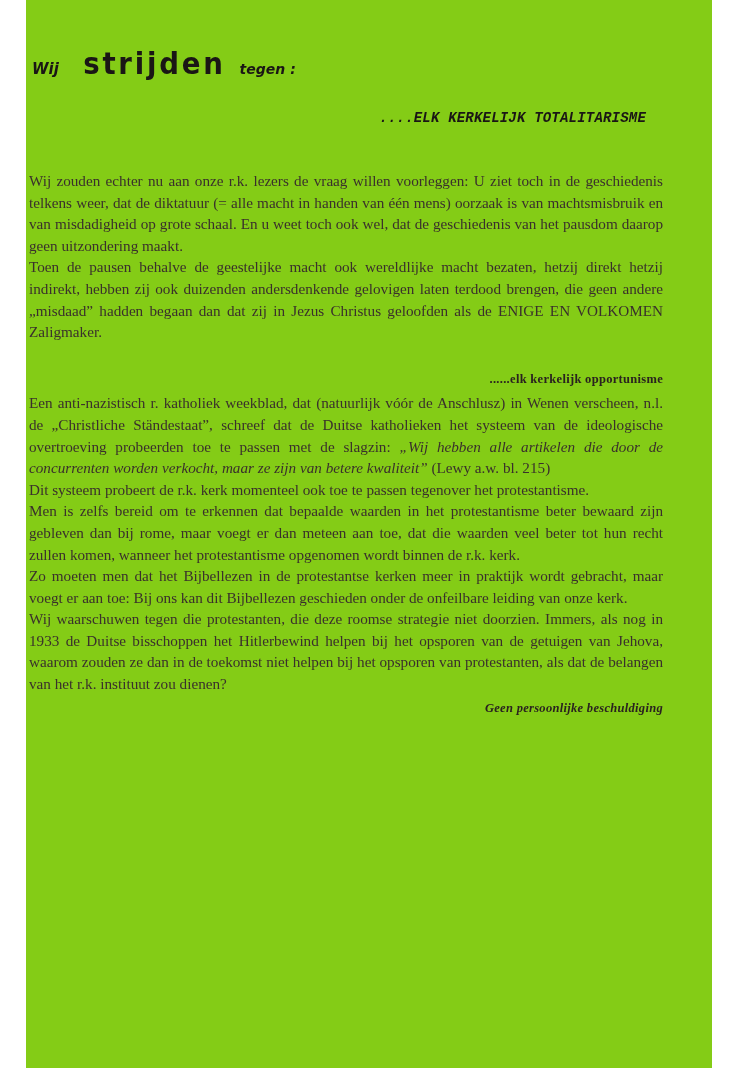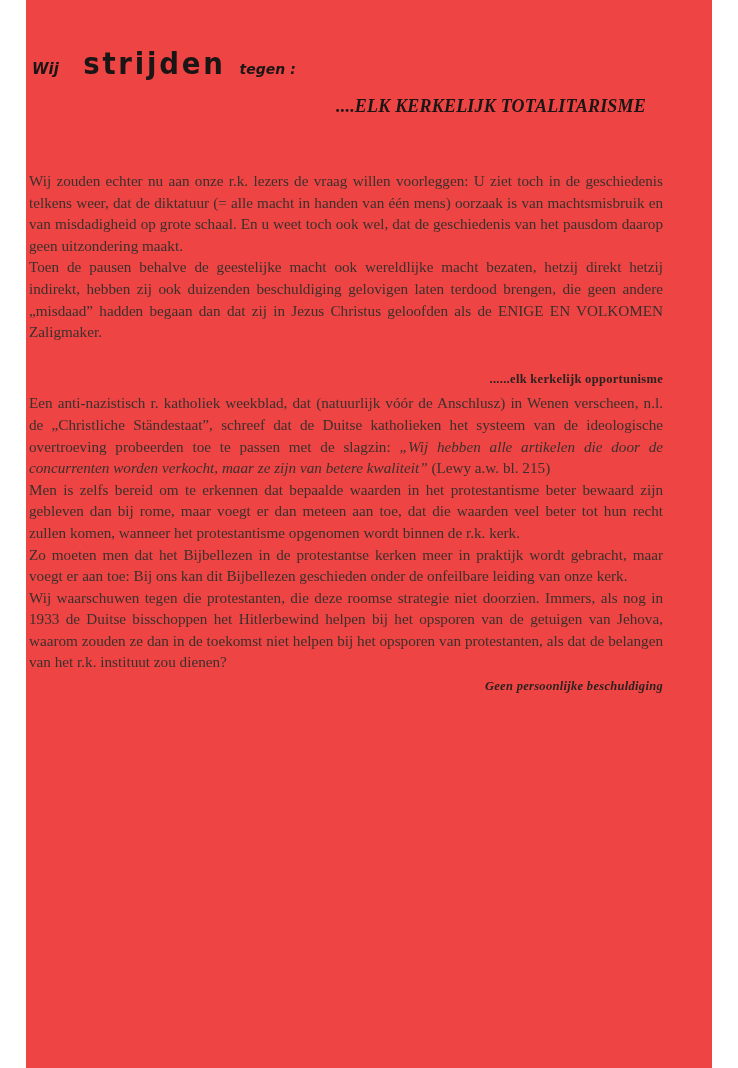--- a/index.html
+++ b/index.html
@@ -12,21 +12,21 @@
       height: 1068px;
       position: relative;
       overflow: hidden;
     }
     .page {
       position: absolute;
       left: 26px;
       top: 0;
       width: 686px;
       height: 1068px;
-      background: #ef4444;
+      background: #84cc16;
     }
     .heading {
       position: absolute;
       left: 6px;
       top: 46px;
       white-space: nowrap;
       color: #1a1615;
       font-family: "DejaVu Sans", sans-serif;
     }
     .h-wij {
@@ -46,23 +46,23 @@
     }
     .h-tegen {
       font-size: 14px;
       font-weight: bold;
       font-style: italic;
       margin-left: 8px;
     }
     .subheading {
       position: absolute;
       right: 66px;
-      top: 96px;
-      font-family: Liberation Serif, serif;
-      font-size: 18px;
+      top: 110px;
+      font-family: Liberation Mono, monospace;
+      font-size: 14px;
       font-style: italic;
       font-weight: bold;
       color: #1a1615;
       white-space: nowrap;
       letter-spacing: 0.2px;
     }
     .body-text {
       position: absolute;
       left: 3px;
       top: 170px;
@@ -101,25 +101,26 @@
 <div class="page">
 
   <div class="heading">
     <span class="h-wij">Wij</span><span class="h-strijden">strijden</span><span class="h-tegen">tegen :</span>
   </div>
 
   <div class="subheading">....ELK KERKELIJK TOTALITARISME</div>
 
   <div class="body-text">
     <p>Wij zouden echter nu aan onze r.k. lezers de vraag willen voorleggen: U ziet toch in de geschiedenis telkens weer, dat de diktatuur (= alle macht in handen van één mens) oorzaak is van machtsmisbruik en van misdadigheid op grote schaal. En u weet toch ook wel, dat de geschiedenis van het pausdom daarop geen uitzondering maakt.</p>
-    <p>Toen de pausen behalve de geestelijke macht ook wereldlijke macht bezaten, hetzij direkt hetzij indirekt, hebben zij ook duizenden beschuldiging gelovigen laten terdood brengen, die geen andere „misdaad” hadden begaan dan dat zij in Jezus Christus geloofden als de ENIGE EN VOLKOMEN Zaligmaker.</p>
+    <p>Toen de pausen behalve de geestelijke macht ook wereldlijke macht bezaten, hetzij direkt hetzij indirekt, hebben zij ook duizenden andersdenkende gelovigen laten terdood brengen, die geen andere „misdaad” hadden begaan dan dat zij in Jezus Christus geloofden als de ENIGE EN VOLKOMEN Zaligmaker.</p>
 
     <div class="section-head sh1">......elk kerkelijk opportunisme</div>
 
     <p><span>Een anti-nazistisch r. katholiek weekblad, dat (natuurlijk vóór de Anschlusz) in Wenen verscheen, n.l. de „Christliche Ständestaat”, schreef dat de Duitse katholieken het systeem van de ideologische overtroeving probeerden toe te passen met de slagzin: </span><span class="quote">„Wij hebben alle artikelen die door de concurrenten worden verkocht, maar ze zijn van betere kwaliteit”</span><span> (Lewy a.w. bl. 215)</span></p>
+    <p>Dit systeem probeert de r.k. kerk momenteel ook toe te passen tegenover het protestantisme.</p>
     <p>Men is zelfs bereid om te erkennen dat bepaalde waarden in het protestantisme beter bewaard zijn gebleven dan bij rome, maar voegt er dan meteen aan toe, dat die waarden veel beter tot hun recht zullen komen, wanneer het protestantisme opgenomen wordt binnen de r.k. kerk.</p>
     <p>Zo moeten men dat het Bijbellezen in de protestantse kerken meer in praktijk wordt gebracht, maar voegt er aan toe: Bij ons kan dit Bijbellezen geschieden onder de onfeilbare leiding van onze kerk.</p>
     <p>Wij waarschuwen tegen die protestanten, die deze roomse strategie niet doorzien. Immers, als nog in 1933 de Duitse bisschoppen het Hitlerbewind helpen bij het opsporen van de getuigen van Jehova, waarom zouden ze dan in de toekomst niet helpen bij het opsporen van protestanten, als dat de belangen van het r.k. instituut zou dienen?</p>
 
     <div class="section-head sh2">Geen persoonlijke beschuldiging</div>
 
 
   </div>
 
 </div>

